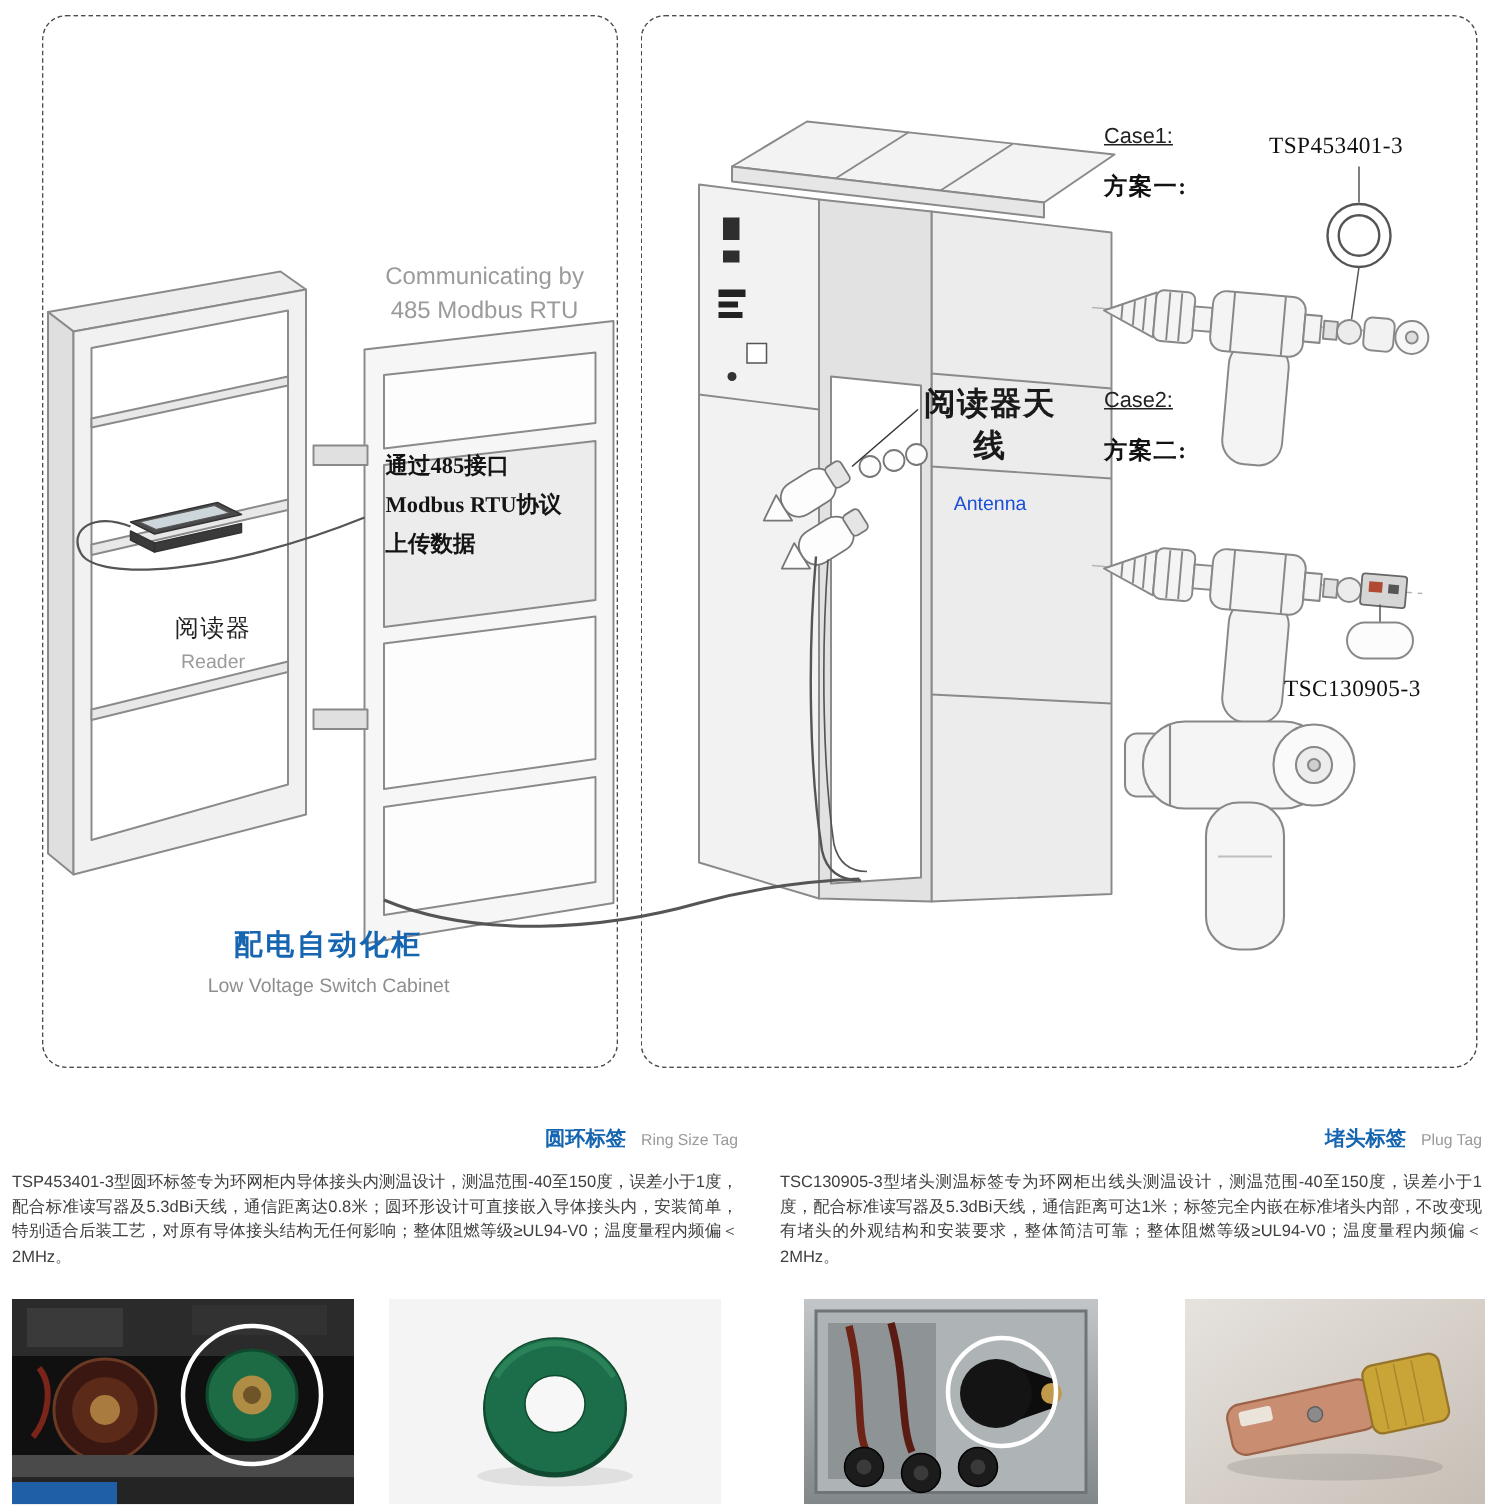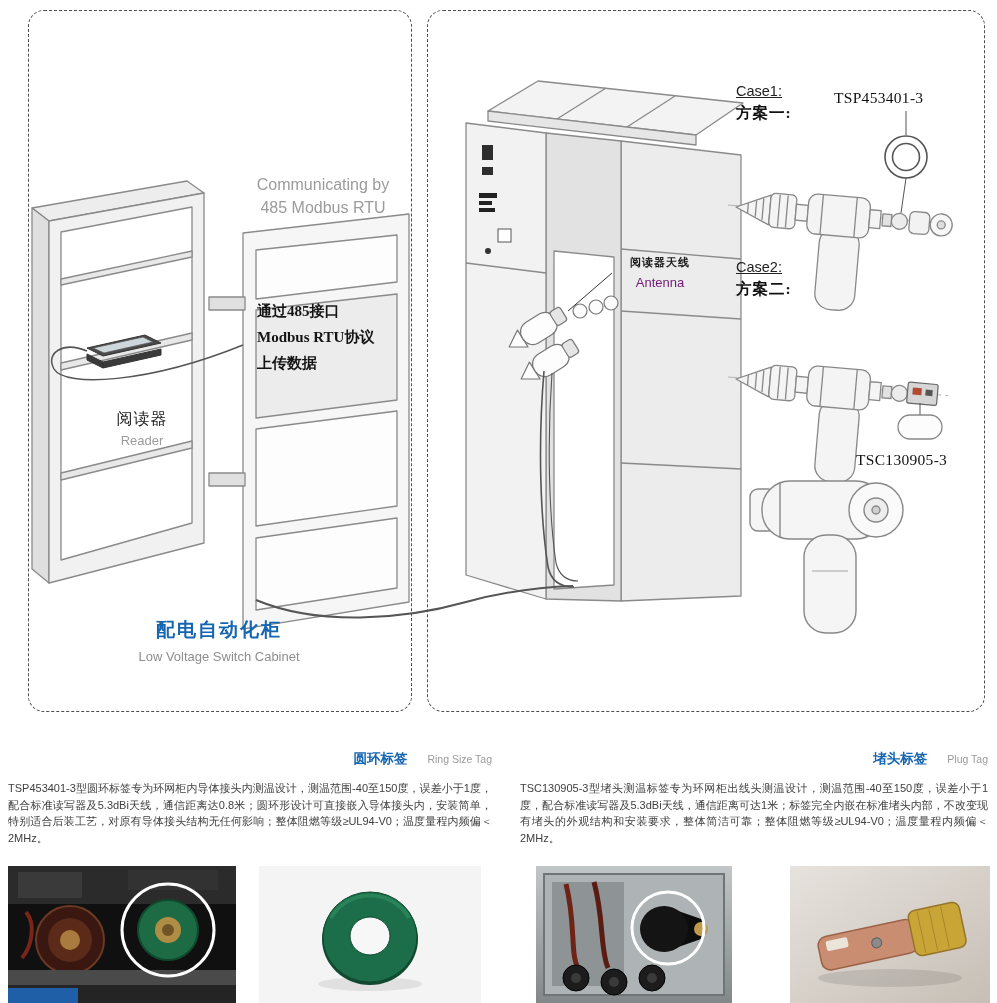--- a/index.html
+++ b/index.html
@@ -21,38 +21,38 @@
                 font-weight:bold; font-size:15px; color:#141414; line-height:1.72; }
   .reader-label { left:56px; top:398px; width:114px; text-align:center; }
   .reader-label .cn { display:block; font-size:16px; color:#222; letter-spacing:1px; }
   .reader-label .en { display:block; font-size:13px; color:#9b9b9b; margin-top:3px; }
   .cabinet-title { left:30px; top:606px; width:320px; text-align:center; }
   .cabinet-title .cn { display:block; font-size:19px; font-weight:bold; color:var(--accent,#1565b0); letter-spacing:2px; }
   .cabinet-title .en { display:block; font-size:13px; color:#8e8e8e; margin-top:6px; }
 
   
   .antenna-label { left:180px; top:244px; width:104px; text-align:center; }
-  .antenna-label .cn { display:block; font-size:11px; font-weight:bold; color:#1a1a1a; letter-spacing:1px; }
-  .antenna-label .en { display:block; font-size:13px; color:#701a75; margin-top:5px; }
+  .antenna-label .cn { display:block; font-size:21px; font-weight:bold; color:#1a1a1a; letter-spacing:1px; }
+  .antenna-label .en { display:block; font-size:13px; color:#1d4ed8; margin-top:17px; }
   .case-label { width:120px; }
   .case-label .en { display:block; font-size:14.5px; color:#222;text-decoration:underline; }
-  .case-label .cn { display:block; font-size:15.5px; font-family:"Liberation Serif",serif; font-weight:bold; color:#111; margin-top:4px; letter-spacing:1px; }
+  .case-label .cn { display:block; font-size:15.5px; font-family:"Liberation Serif",serif; font-weight:bold; color:#111; margin-top:15px; letter-spacing:1px; }
   #case1-label { left:308px; top:72px; }
   #case2-label { left:308px; top:248px; }
   .part-label { font-family:"Liberation Serif",serif; font-size:15.5px; color:#111; letter-spacing:.3px; }
-  #part1-label { left:406px; top:78px; width:130px; }
+  #part1-label { left:418px; top:78px; width:130px; }
   #part2-label { left:428px; top:440px; width:130px; }
 
   
   .info { position:absolute; }
   #section-ring { left:8px;  top:750px; width:484px; }
   #section-plug { left:520px; top:750px; width:468px; }
   .info-head { display:flex; align-items:baseline;justify-content:flex-end; }
   .info-cn { font-size:13.5px; font-weight:bold; color:var(--accent,#1565b0); }
-  .info-en { font-size:10.5px; color:#9a9a9a; margin-left:20px; }
+  .info-en { font-size:10.5px; color:#9a9a9a; margin-left:10px; }
   .info-body { margin-top:12px; font-size:11px; line-height:1.52; color:var(--body_text,#404040); text-align:justify; }
 
   
   .photo { position:absolute; top:866px; height:137px; overflow:hidden; }
   #photo1 { left:8px;   width:228px; }
   #photo2 { left:259px; width:222px; }
   #photo3 { left:536px; width:196px; }
   #photo4 { left:790px; width:200px; }
 
   .overlay { position:absolute; left:0; top:0; pointer-events:none; }

